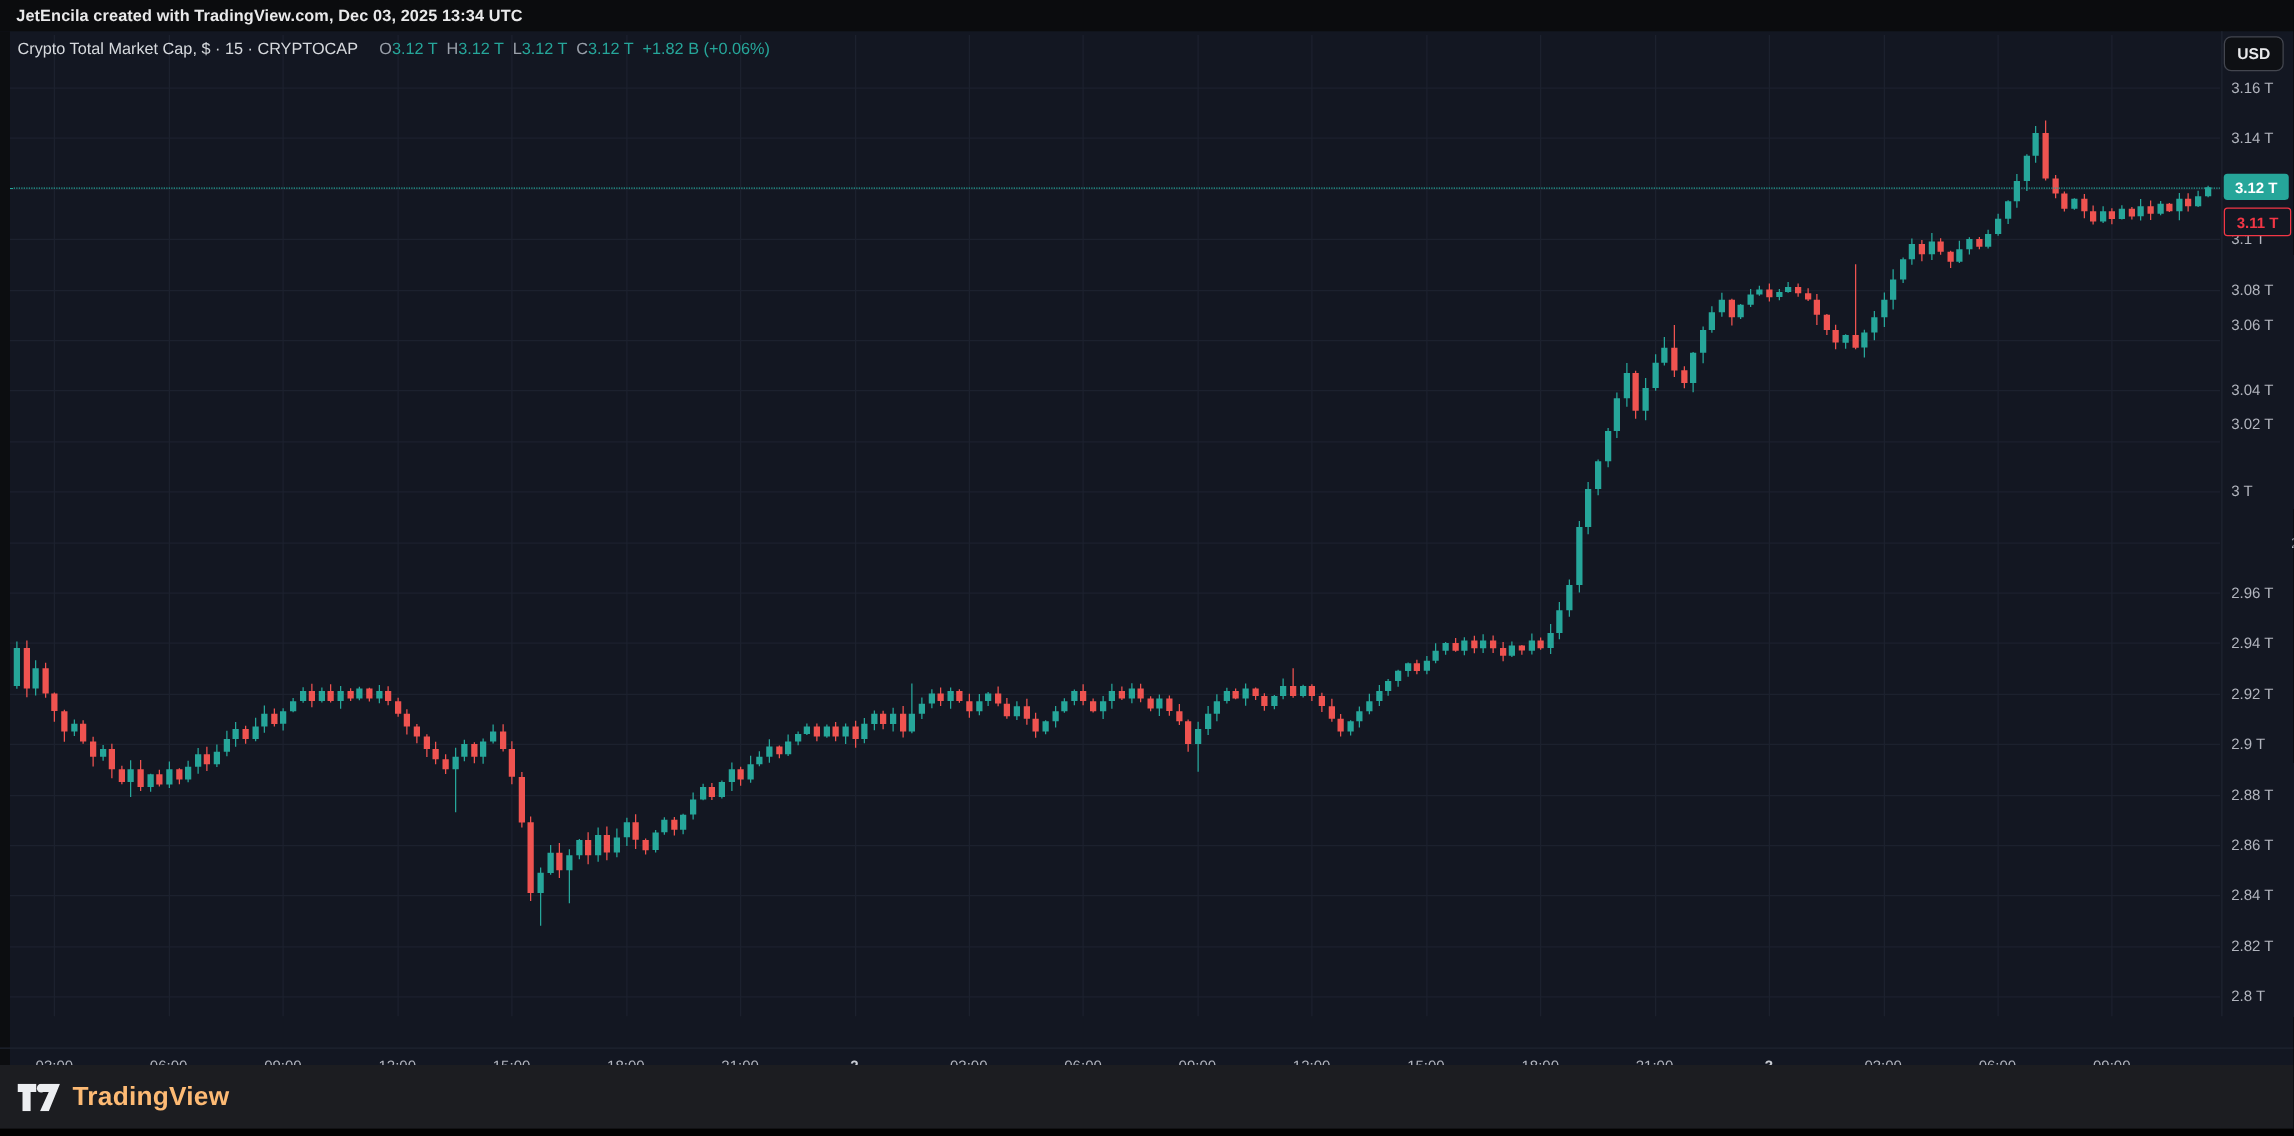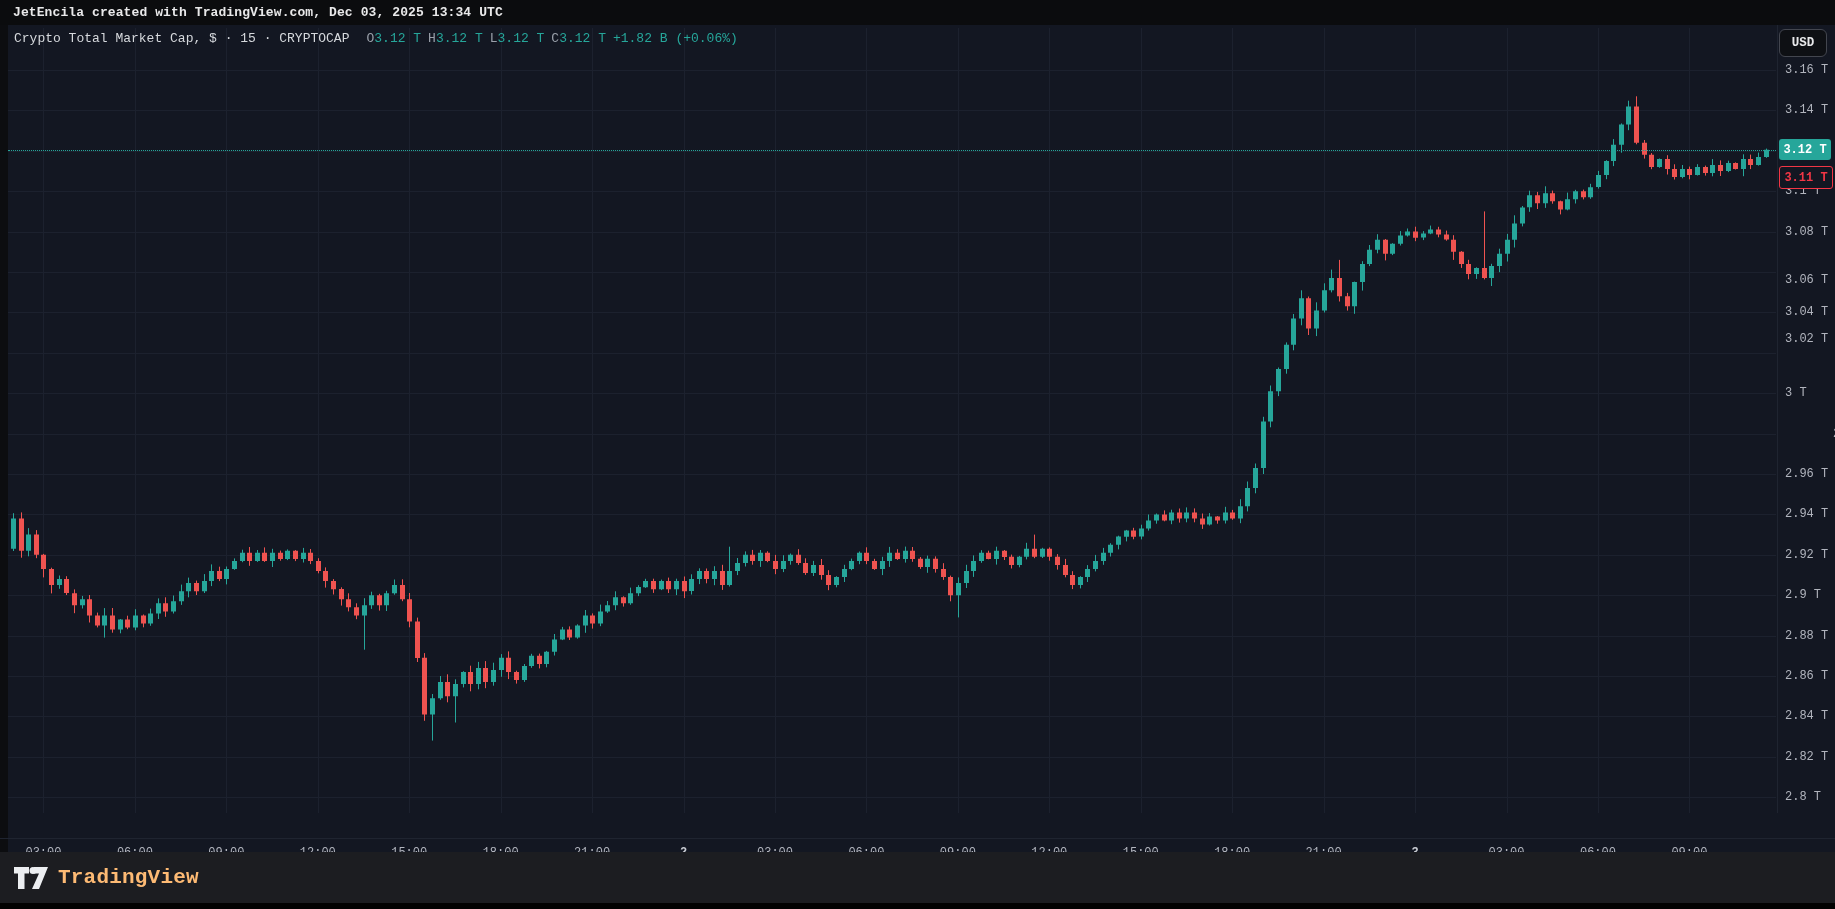--- a/index.html
+++ b/index.html
@@ -1,17 +1,17 @@
 <!DOCTYPE html>
 <html><head>
 <meta charset="utf-8">
 <style>
   html,body{margin:0;padding:0;background:#000;}
   .stage{position:relative;width:1835px;height:909px;overflow:hidden;
-         background:#0c0d10;font-family:Liberation Mono, monospace;
+         background:#0c0d10;font-family:Liberation Sans, sans-serif;
          -webkit-font-smoothing:antialiased;}
   .top-bar{position:absolute;left:0;top:0;width:1835px;height:25px;background:#0b0c0e;}
   .top-bar span{position:absolute;left:13px;top:5px;font-size:13px;font-weight:700;color:#e9e9ea;letter-spacing:.1px;}
   .chart-area{position:absolute;left:0;top:25px;width:1835px;height:827px;background:#131722;}
   .left-inset{position:absolute;left:0;top:25px;width:8px;height:827px;background:#0c0d10;}
   svg.plot{position:absolute;left:0;top:25px;}
   .legend{position:absolute;left:14px;top:31px;font-size:13px;color:#d6d9dd;white-space:nowrap;z-index:5;}
   .legend .ttl{color:#d6d9dd;margin-right:10px;text-align:center;}
   .legend .k{color:#9aa0aa;margin-left:7px;}
   .legend .v{color:#26a69a;}
@@ -61,21 +61,21 @@
   <div class="currency-btn">USD</div>
 
   <div class="price-line" id="price-line" style="top: 150px;"></div>
 
   <div class="price-axis" id="price-axis">
       <div class="ptick" style="top: 38px;">3.16 T</div>
       <div class="ptick" style="top: 78.4px;">3.14 T</div>
       <div class="ptick" style="top: 118.8px;">3.12 T</div>
       <div class="ptick" style="top: 159.2px;">3.1 T</div>
       <div class="ptick" style="top: 199.6px;">3.08 T</div>
-      <div class="ptick" style="top: 248px;">3.06 T</div>
+      <div class="ptick" style="top: 228px;">3.06 T</div>
       <div class="ptick" style="top: 280.4px;">3.04 T</div>
       <div class="ptick" style="top: 307px;">3.02 T</div>
       <div class="ptick" style="top: 361.2px;">3 T</div>
       <div class="ptick" style="top: 401.6px; margin-left: 48px;">2.98 T</div>
       <div class="ptick" style="top: 442px;">2.96 T</div>
       <div class="ptick" style="top: 482.4px;">2.94 T</div>
       <div class="ptick" style="top: 522.8px;">2.92 T</div>
       <div class="ptick" style="top: 563.2px;">2.9 T</div>
       <div class="ptick" style="top: 603.6px;">2.88 T</div>
       <div class="ptick" style="top: 644px;">2.86 T</div>

